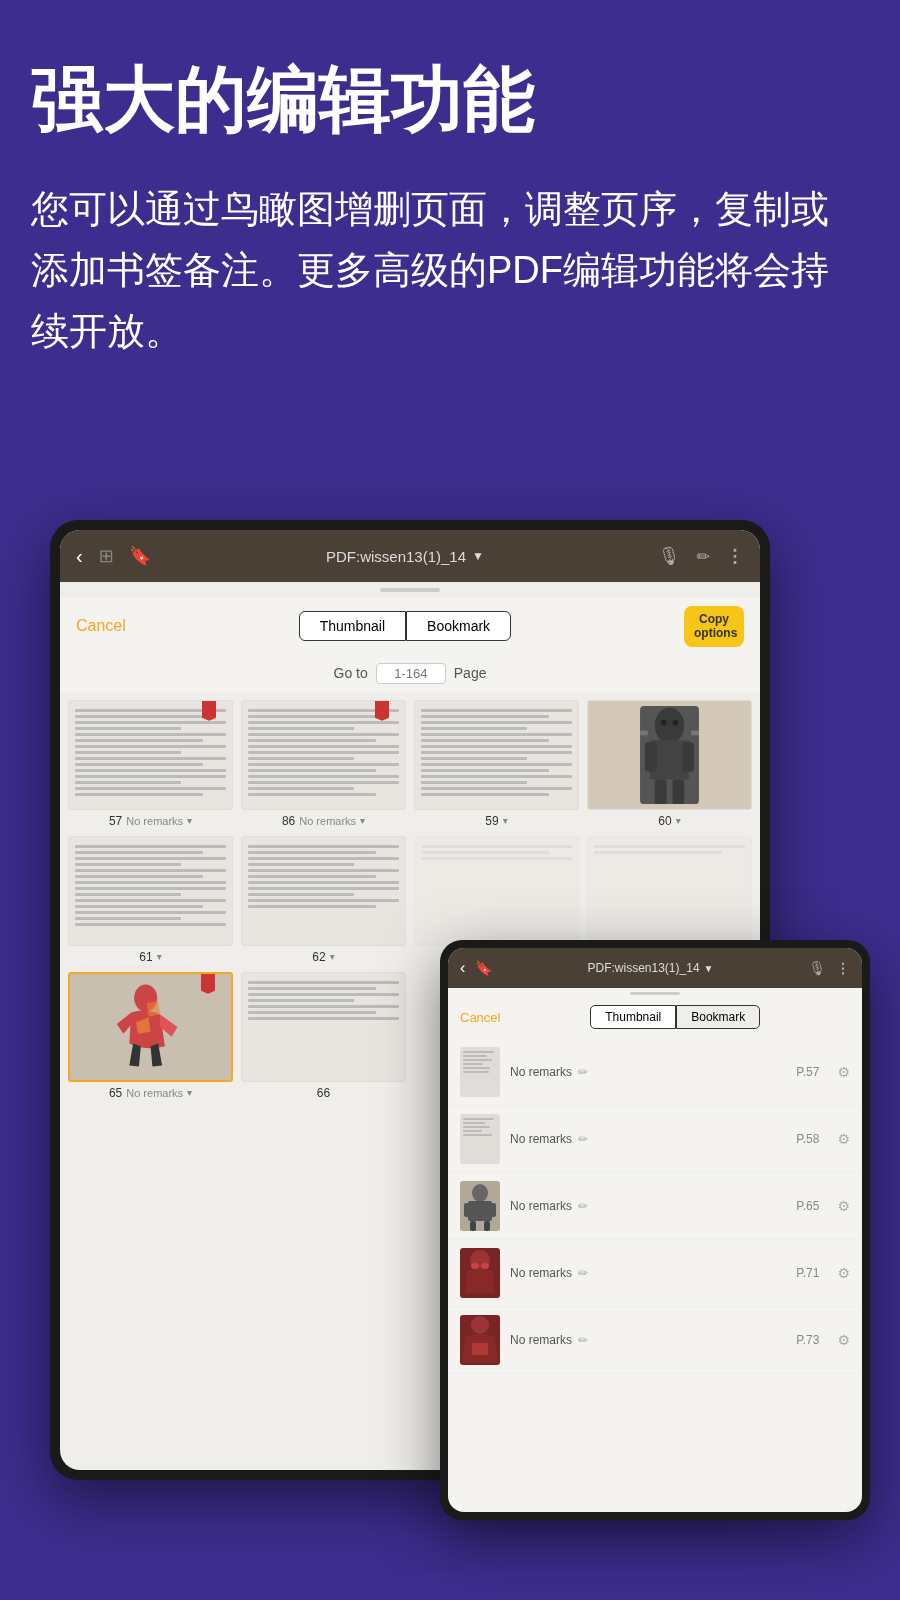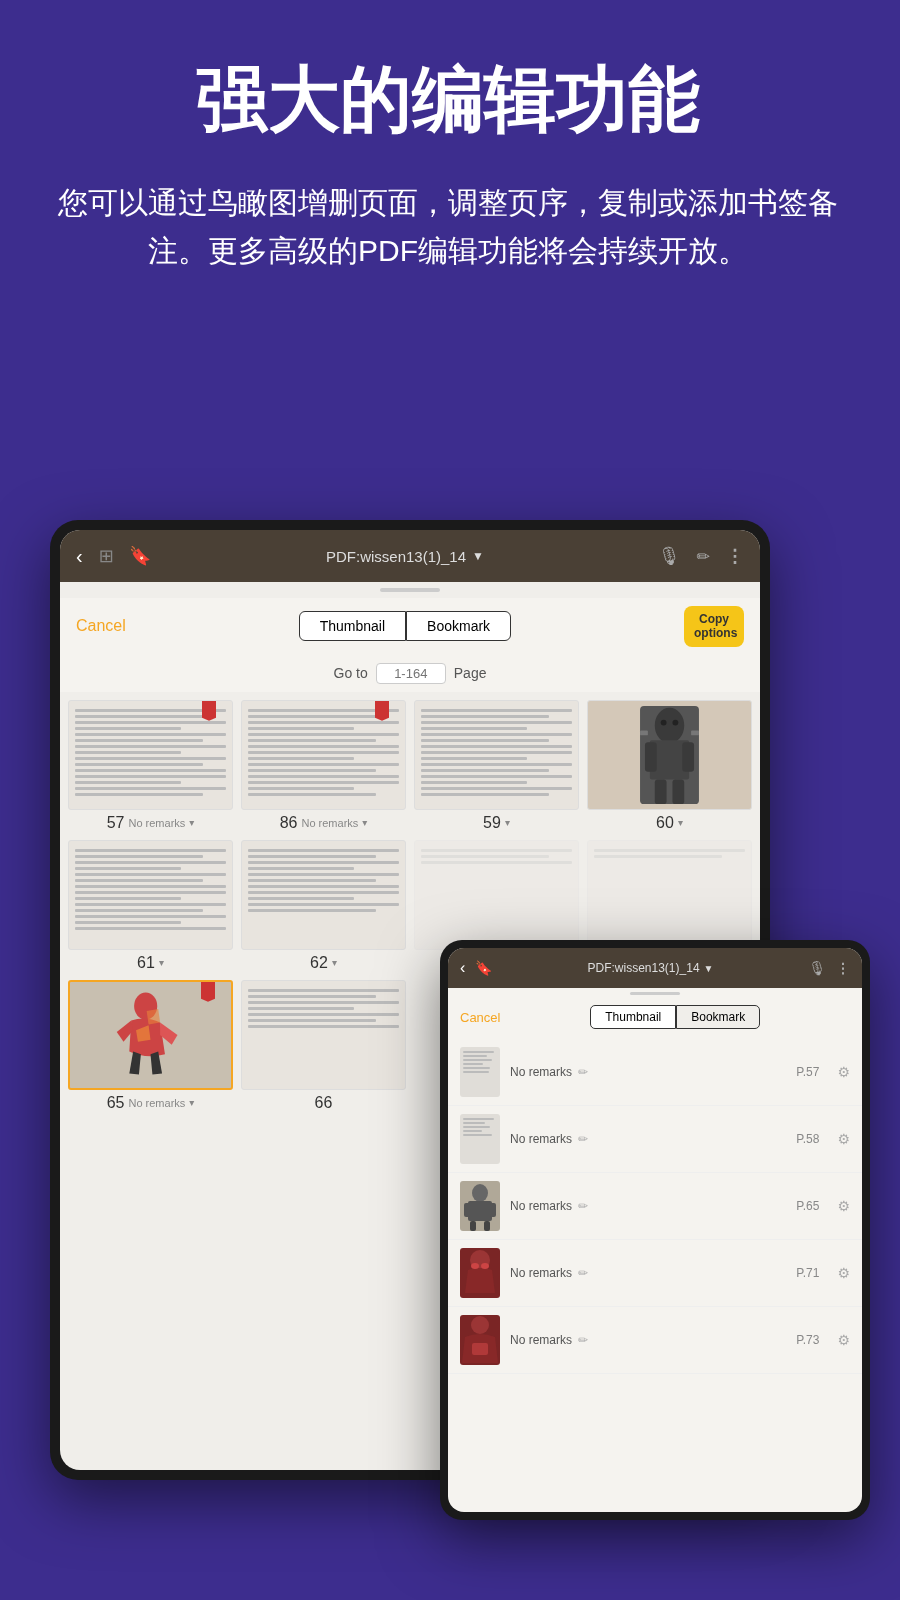--- a/index.html
+++ b/index.html
@@ -6,34 +6,33 @@
     body {
       width: 900px;
       height: 1600px;
       background-color: #3d2d8e;
       font-family: -apple-system, BlinkMacSystemFont, 'PingFang SC', 'Microsoft YaHei', sans-serif;
       overflow: hidden;
       position: relative;
     }
 
     .hero-section {
-      padding: 60px 50px 30px 46px;
-      text-align: center;
+      padding: 60px 50px 30px 31px;
     }
 
     .hero-title {
       font-size: 72px;
       font-weight: 900;
       color: #ffffff;
       line-height: 1.1;
       margin-bottom: 40px;
     }
 
     .hero-desc {
-      font-size: 30px;
+      font-size: 38px;
       color: #ffffff;
       line-height: 1.6;
       font-weight: 400;
     }
 
     
     .device-area {
       position: absolute;
       top: 520px;
       left: 50px;
@@ -261,21 +260,21 @@
     .thumb-label {
       display: flex;
       align-items: center;
       gap: 4px;
       margin-top: 4px;
       font-size: 12px;
       color: #555;
     }
 
     .thumb-label-num {
-      font-size: 16px;
+      font-size: 12px;
       color: #333;
     }
 
     .remarks-text {
       font-size: 11px;
       color: #888;
     }
 
     .chevron-down {
       font-size: 10px;

